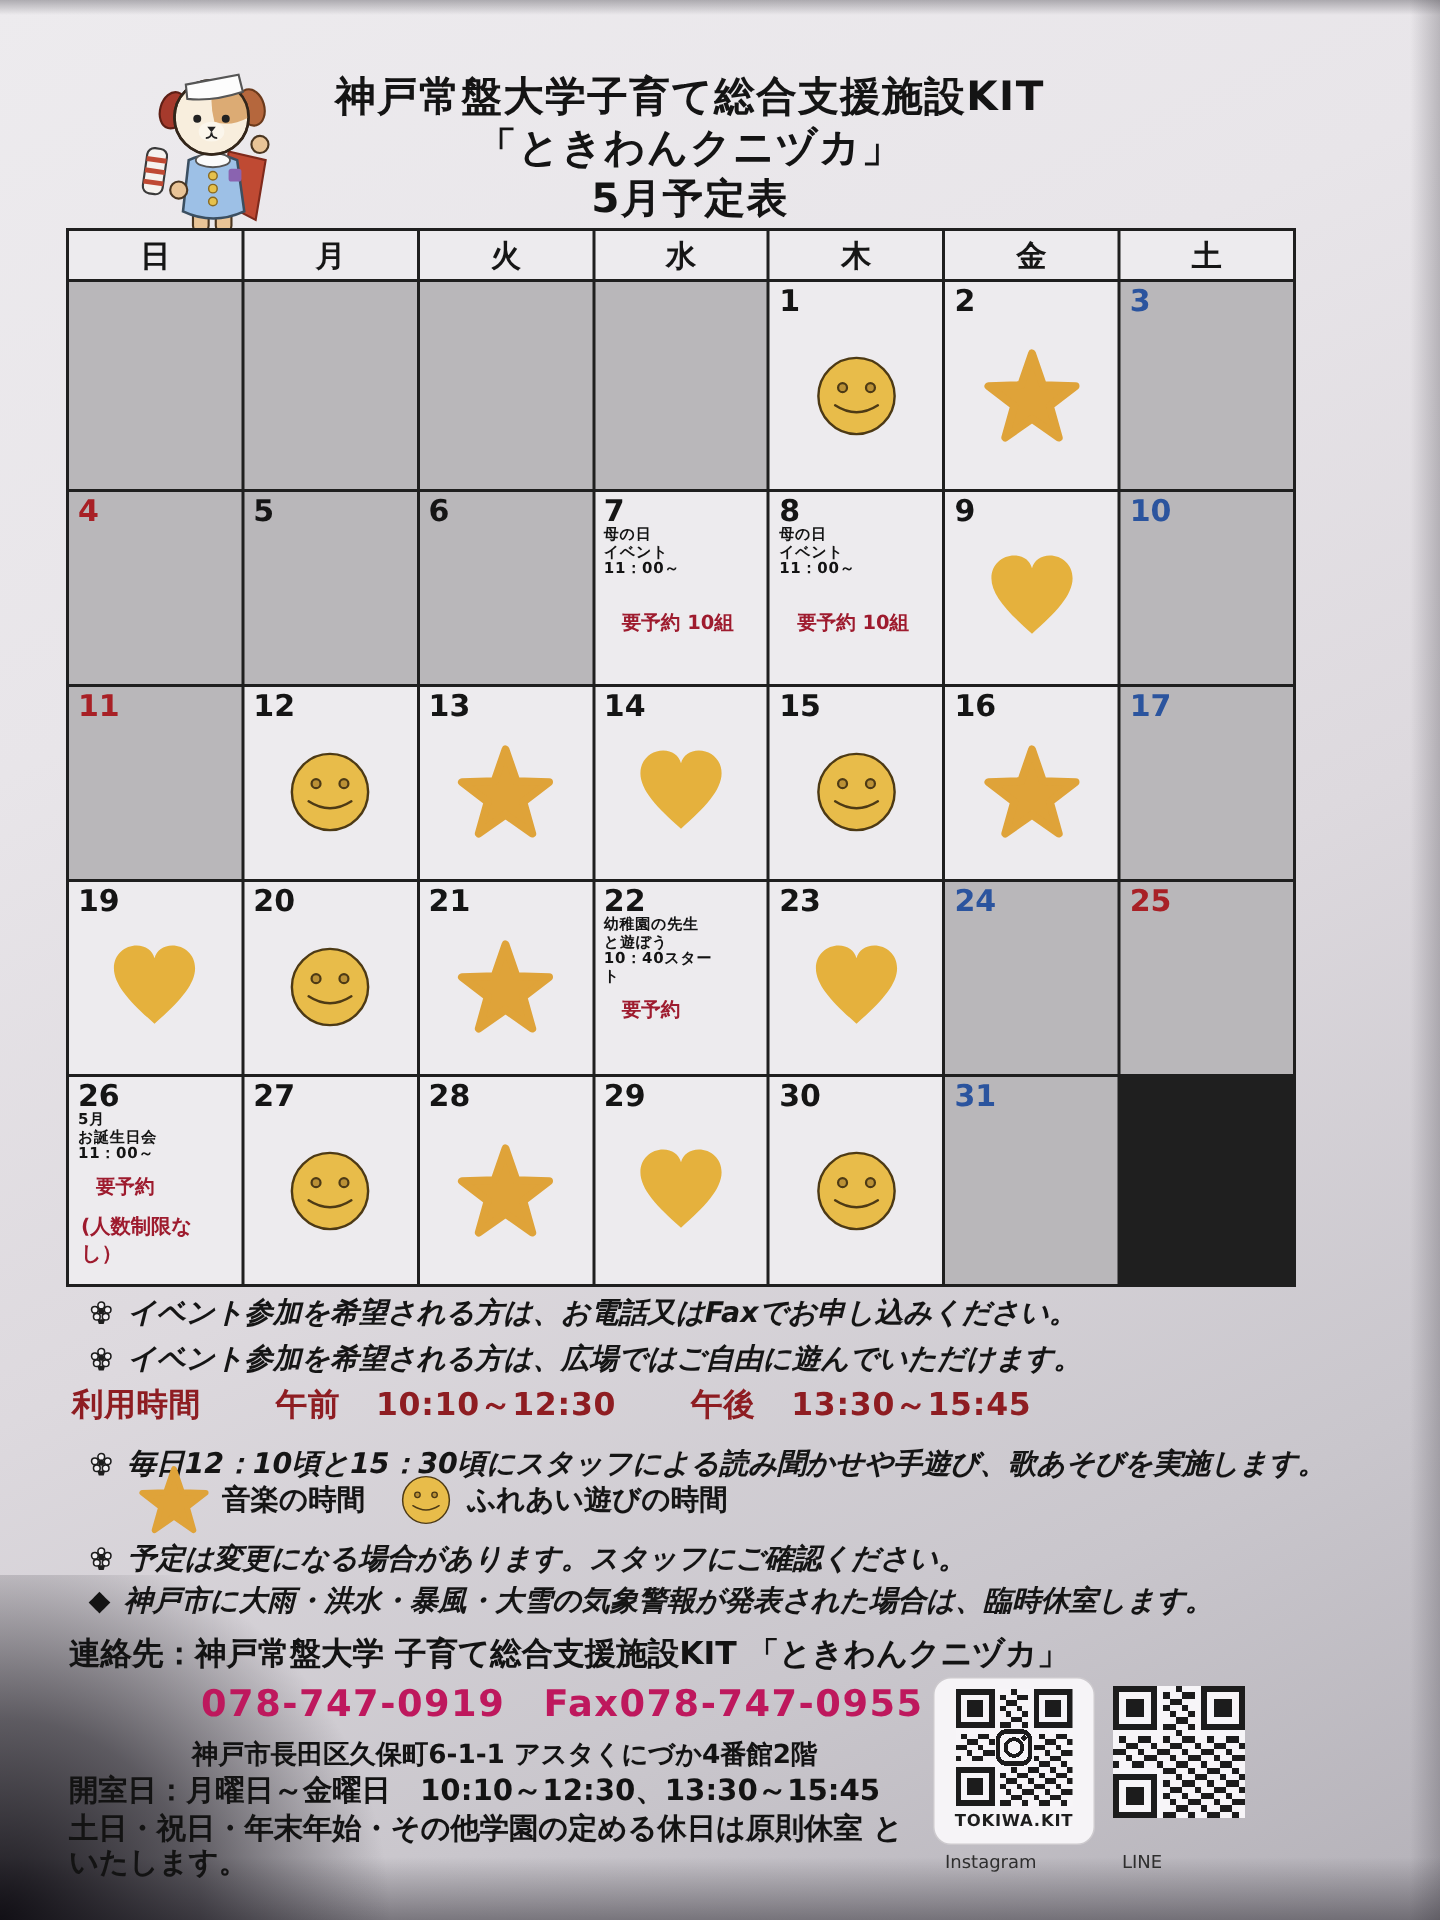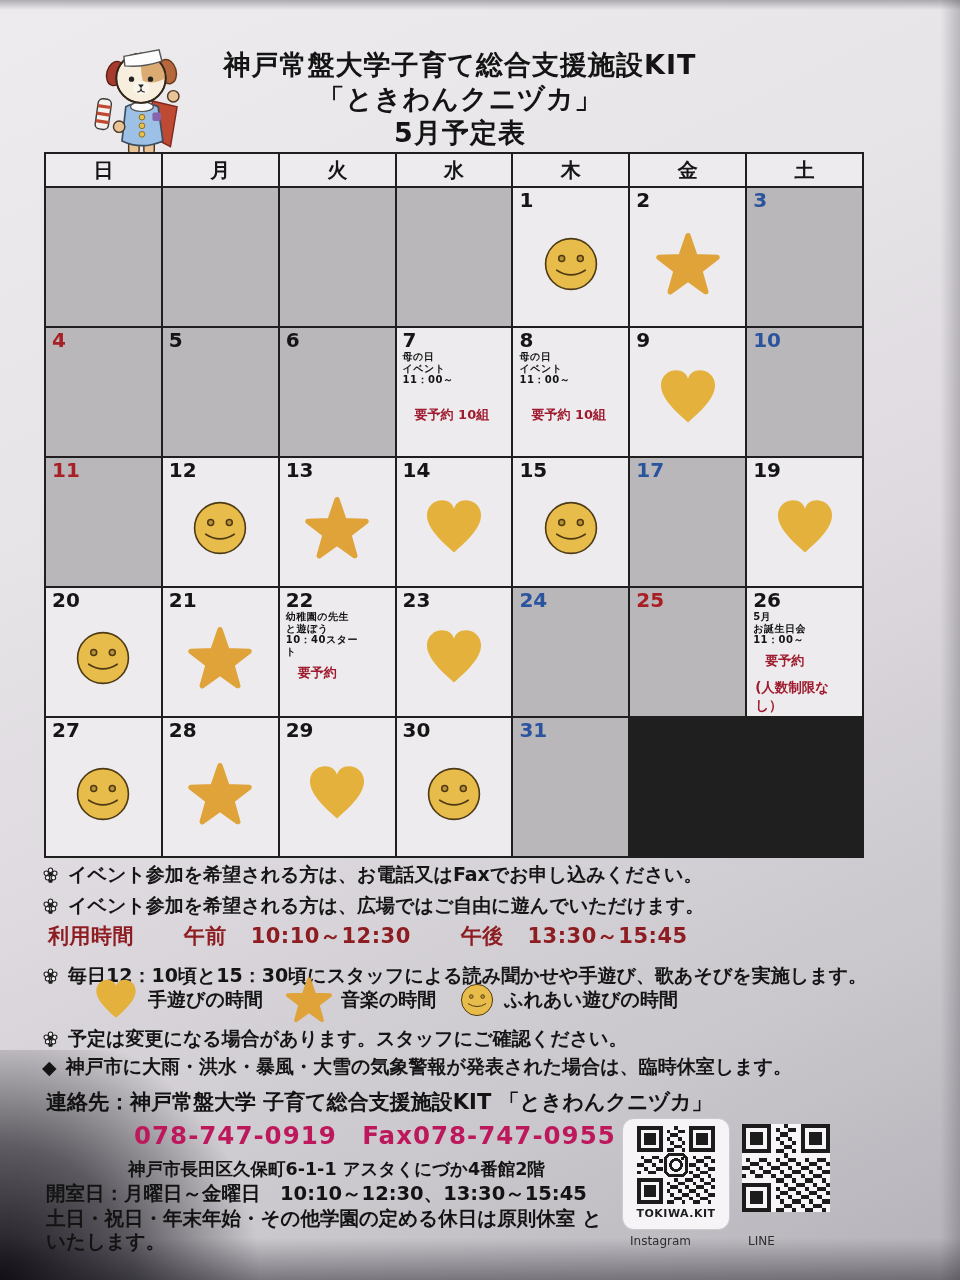--- a/index.html
+++ b/index.html
@@ -28,21 +28,21 @@
   .cal-cell{position:relative;background:#edebee;padding:2px 6px;overflow:hidden;}
   .cal-cell.off{background:#b9b7ba;}
   .day-num{font-size:20px;font-weight:bold;line-height:1.05;color:#151515;}
   .day-num.sun{color:#a82026;}
   .day-num.sat{color:#2b549e;}
   .cell-icon{position:absolute;left:50%;top:55%;transform:translate(-50%,-50%);line-height:0;}
   .event-lines{font-size:10px;font-weight:bold;line-height:1.17;color:#131313;letter-spacing:0.5px;}
   .event-note{font-size:13px;font-weight:bold;color:#9e1b2e;padding-left:12px;}
   .event-note2{font-size:13.5px;font-weight:bold;color:#9e1b2e;margin-top:9px;padding-left:2px;}
 
-  .note-line{position:absolute;left:42px;display:flex;align-items:center;gap:9px;font-weight:bold;font-size:19px;color:#151515;white-space:nowrap;}
+  .note-line{position:absolute;left:59px;display:flex;align-items:center;gap:9px;font-weight:bold;font-size:19px;color:#151515;white-space:nowrap;font-style:italic;}
   .bullet{line-height:0;flex:0 0 auto;}
   .diamond{font-size:19px;color:#141414;}
 
   .hours{position:absolute;left:48px;top:922px;font-weight:bold;font-size:21px;color:#8e1d22;white-space:nowrap;letter-spacing:0.5px;}
   .hours span{margin-right:0;}
   .hours .gap-l{margin-left:42px;}
   .hours .gap-s{margin-left:16px;}
 
   .legend{position:absolute;left:92px;top:976px;display:flex;align-items:center;font-weight:bold;font-size:19px;color:#151515;}
   .legend .legend-item{display:flex;align-items:center;gap:8px;margin-right:22px;}
@@ -198,20 +198,26 @@
     </div>
     <div class="cal-cell open">
       <div class="day-num">15</div>
       <span class="cell-icon"><svg width="62" height="62" viewBox="0 0 100 100">
           <circle cx="50" cy="50" r="41" fill="#e8bc4a" stroke="#4d3a15" stroke-width="2.6"></circle>
           <circle cx="35" cy="41" r="4.8" fill="#bb9136" stroke="#4d3a15" stroke-width="2.4"></circle>
           <circle cx="65" cy="41" r="4.8" fill="#bb9136" stroke="#4d3a15" stroke-width="2.4"></circle>
           <path d="M27 60 Q50 75 73 60" fill="none" stroke="#4d3a15" stroke-width="2.6" stroke-linecap="round"></path>
         </svg></span>
     </div>
+    <div class="cal-cell open">
+      <div class="day-num">16</div>
+      <span class="cell-icon"><svg width="66" height="66" viewBox="0 0 100 100">
+          <polygon points="50,7 61,39 94,40 68,60 77,92 50,73 23,92 32,60 6,40 39,39" fill="#dfa339" stroke="#dfa339" stroke-width="8" stroke-linejoin="round"></polygon>
+        </svg></span>
+    </div>
     <div class="cal-cell off">
       <div class="day-num sat">17</div>
     </div>
     <div class="cal-cell open">
       <div class="day-num">19</div>
       <span class="cell-icon"><svg width="66" height="66" viewBox="0 0 100 100">
           <path d="M50 87 C26 66 9 48 9 31 C9 17 20 8 32 8 C41 8 48 13 50 21 C52 13 59 8 68 8 C80 8 91 17 91 31 C91 48 74 66 50 87 Z" fill="#e5b13d"></path>
         </svg></span>
     </div>
     <div class="cal-cell open">
@@ -342,26 +348,20 @@
           <circle cx="7.5" cy="16.5" r="3.4"></circle>
           <circle cx="16.5" cy="16.5" r="3.4"></circle>
         </g>
         <circle cx="12" cy="11" r="3" fill="#1d1d1d"></circle>
         <path d="M8 19 L16 19 L14.5 24 L9.5 24 Z" fill="#1d1d1d"></path>
       </svg></span>
   <span>毎日12：10頃と15：30頃にスタッフによる読み聞かせや手遊び、歌あそびを実施します。</span>
 </div>
 
 <div class="legend">
-    <div class="legend-item">
-      <span style="line-height: 0;"><svg width="48" height="48" viewBox="0 0 100 100">
-          <path d="M50 87 C26 66 9 48 9 31 C9 17 20 8 32 8 C41 8 48 13 50 21 C52 13 59 8 68 8 C80 8 91 17 91 31 C91 48 74 66 50 87 Z" fill="#e5b13d"></path>
-        </svg></span>
-      <span>手遊びの時間</span>
-    </div>
     <div class="legend-item">
       <span style="line-height: 0;"><svg width="48" height="48" viewBox="0 0 100 100">
           <polygon points="50,7 61,39 94,40 68,60 77,92 50,73 23,92 32,60 6,40 39,39" fill="#dfa339" stroke="#dfa339" stroke-width="8" stroke-linejoin="round"></polygon>
         </svg></span>
       <span>音楽の時間</span>
     </div>
     <div class="legend-item">
       <span style="line-height: 0;"><svg width="38" height="38" viewBox="0 0 100 100">
           <circle cx="50" cy="50" r="41" fill="#e8bc4a" stroke="#4d3a15" stroke-width="2.6"></circle>
           <circle cx="35" cy="41" r="4.8" fill="#bb9136" stroke="#4d3a15" stroke-width="2.4"></circle>

